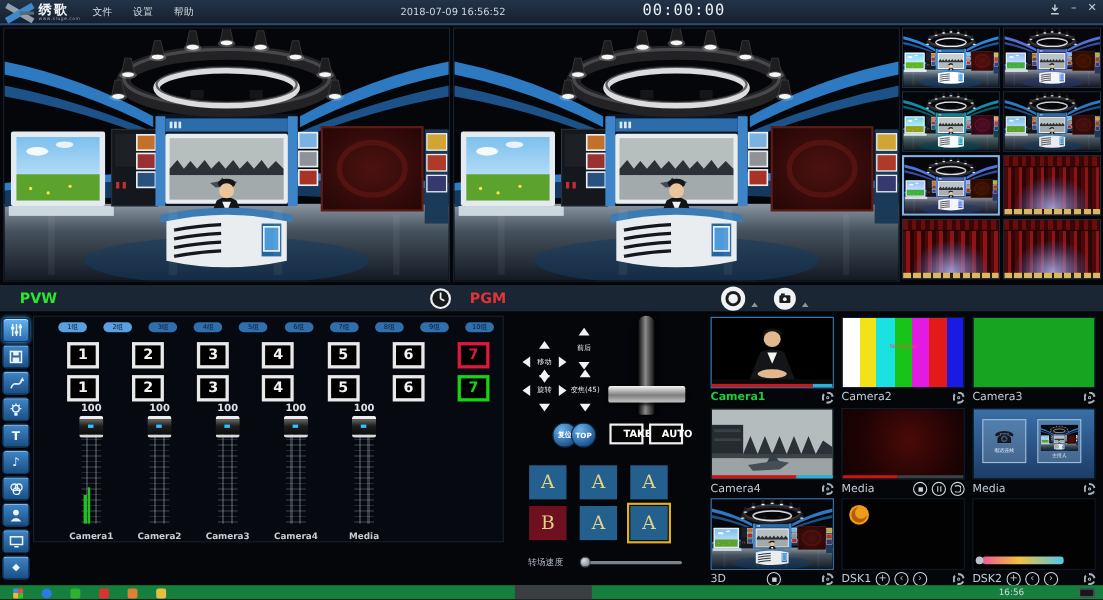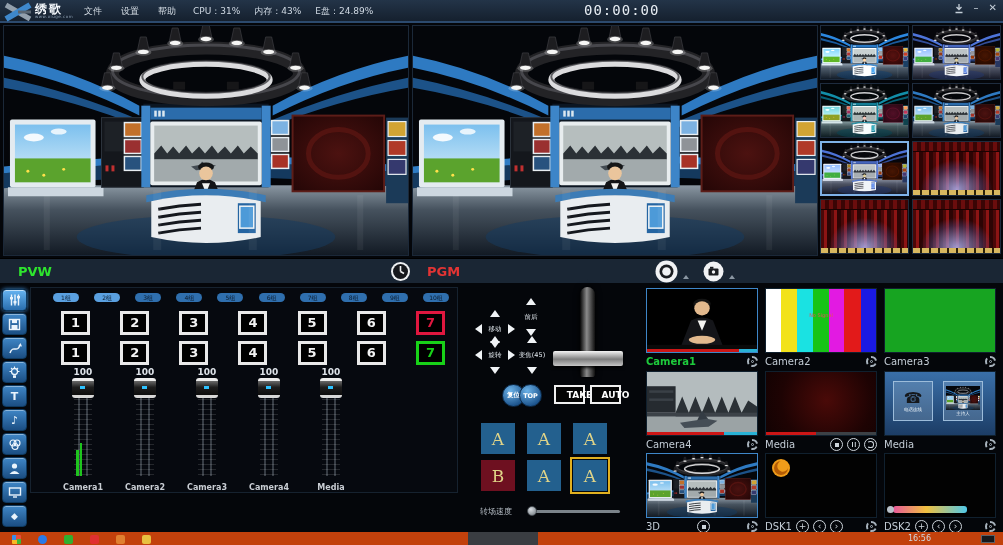--- a/index.html
+++ b/index.html
@@ -156,21 +156,21 @@
   .linebox .lb-label { font-size:4.5px; color:#eaf2f8; }
   .linebox .ministudio { width:34px; height:24px; overflow:hidden; }
   .linebox .ministudio svg { width:34px; height:24px; }
   .dskblack { width:100%; height:100%; background:#020202; position:relative; }
   .phoenix { position:absolute; left:5px; top:4px; }
   .ticker { position:absolute; left:8px; right:28px; bottom:4px; height:7px; border-radius:3px;
      background:linear-gradient(90deg,#e85a9a,#f0c040 45%,#50c8e8); box-shadow:0 0 2px #000; }
   .ticker::before { content:""; position:absolute; left:-6px; top:0; width:7px; height:7px; border-radius:50%; background:#b9c2ca; }
 
   
-  .taskbar { position:absolute; left:0; bottom:0; width:1003px; height:13px; background:#c2410c; }
+  .taskbar { position:absolute; left:0; bottom:0; width:1003px; height:13px; background:#15803d; }
   .tk-ico { position:absolute; top:3px; width:9px; height:9px; border-radius:2px; }
   .tk-active { position:absolute; left:468px; top:0; width:70px; height:13px; background:#3a3d42; }
   .tk-time { position:absolute; right:72px; top:2px; font-size:8px; color:#d2d8de; }
   .tk-tray { position:absolute; right:8px; top:3px; width:14px; height:8px; border:1px solid #5a6068; background:#16181c; }
   .winflag { position:absolute; left:12px; top:3px; width:9px; height:9px;
      background:conic-gradient(#e84c3c 0 25%, #40b838 0 50%, #f8b824 0 75%, #3a8ee8 0); border-radius:1px; }
 </style>
 </head>
 <body>
 
@@ -354,25 +354,21 @@
       <div>
         <div class="logo-cjk">绣歌</div>
         <div class="logo-sub">www.xiuge.com</div>
       </div>
     </div>
     <div class="menu">
       <span>文件</span>
       <span>设置</span>
       <span>帮助</span>
     </div>
-    <div class="stats">
-      <span>CPU：31%</span>
-      <span>内存：43%</span>
-      <span>E盘：24.89%</span>
-    </div>
+    <div class="datetime">2018-07-09 16:56:52</div>
     <div class="timer">00:00:00</div>
     <div class="winctrl">
       <svg width="10" height="11">
         <path d="M5 1 V6 M2.5 4 L5 6.5 L7.5 4 M1.5 9.5 H8.5" stroke="#c4ced8" stroke-width="1.3" fill="none"></path>
       </svg>
       <span class="wbtn">–</span>
       <span class="wbtn">✕</span>
     </div>
   </div>
 

